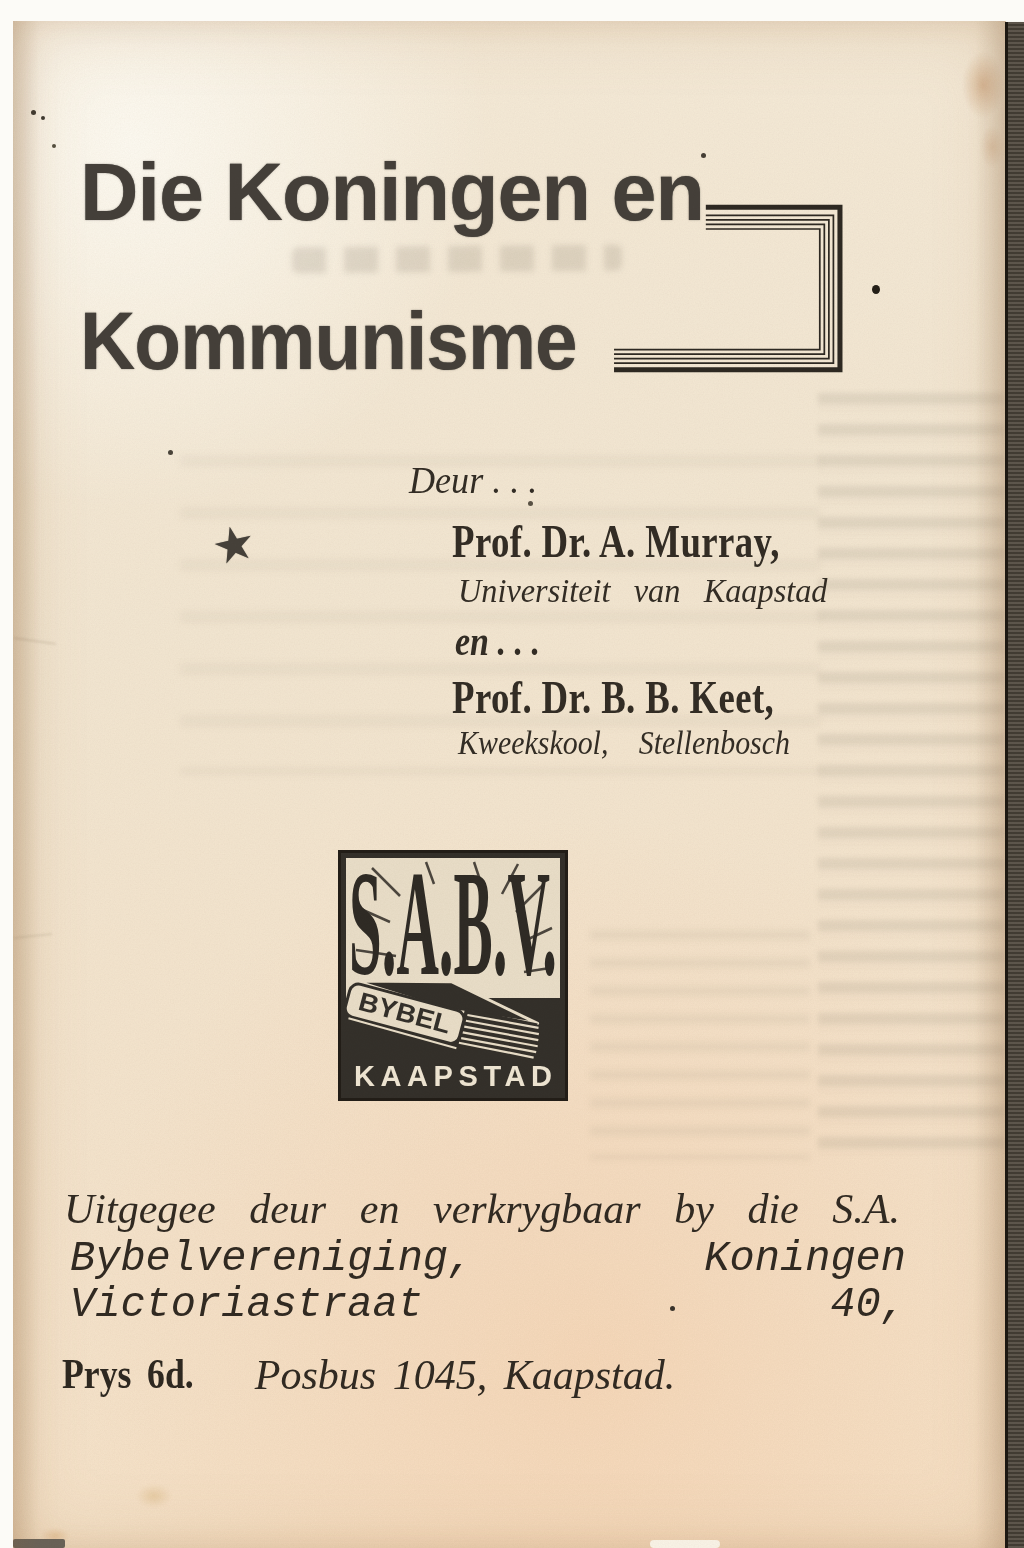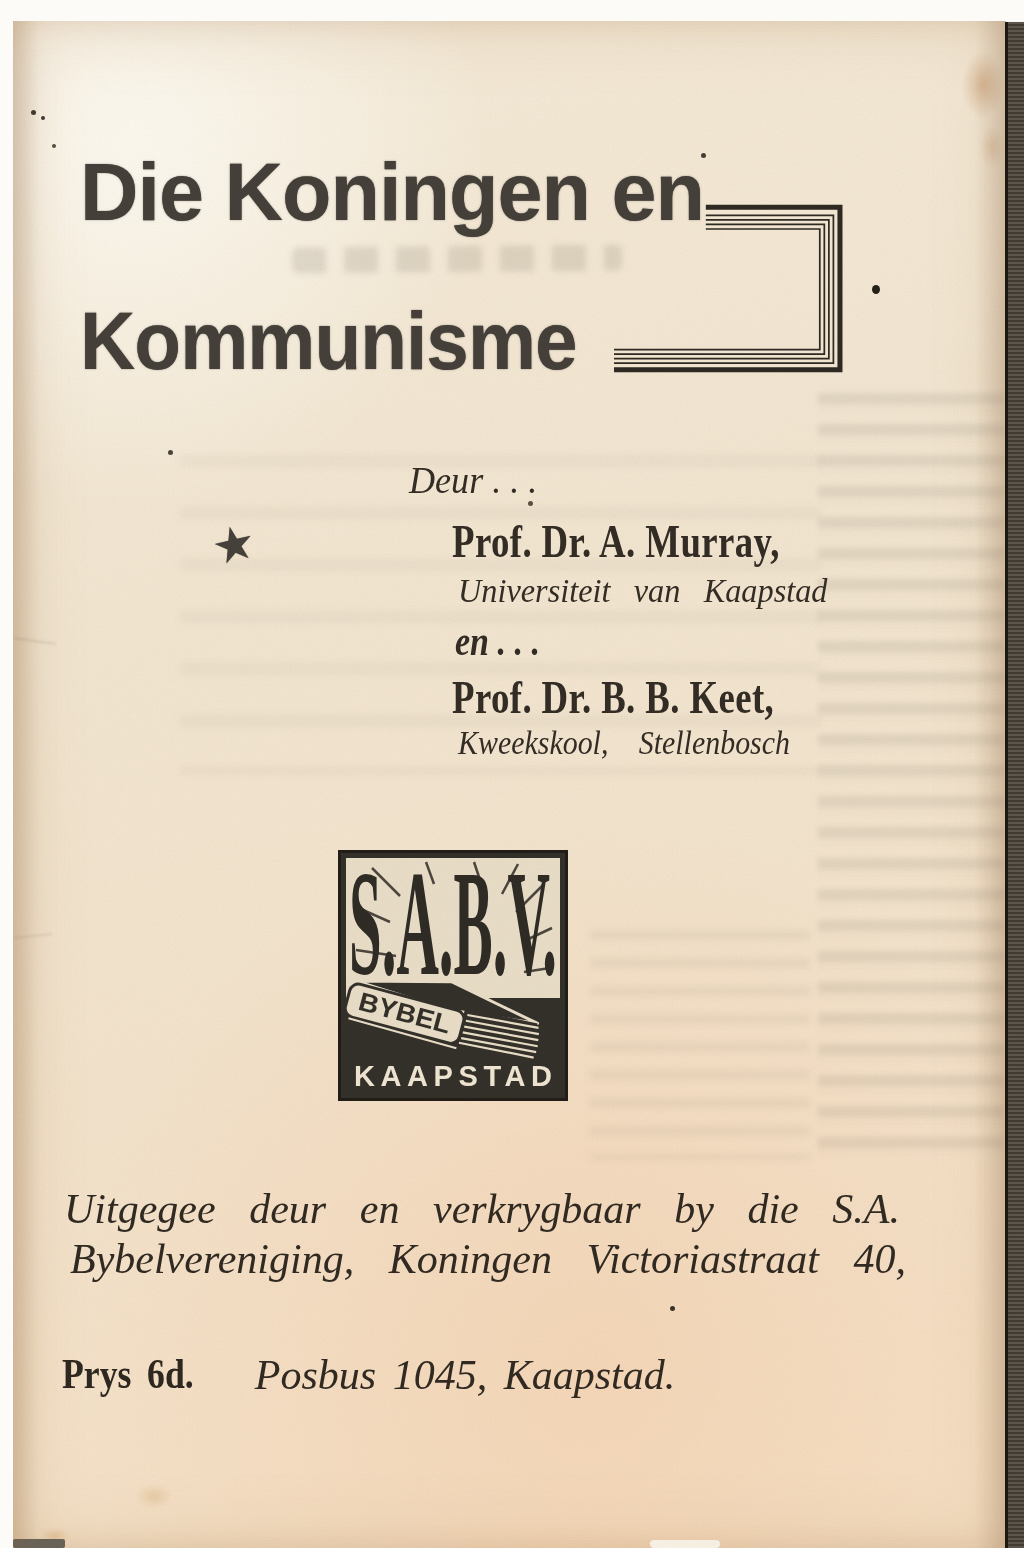--- a/index.html
+++ b/index.html
@@ -50,21 +50,21 @@
     font-family:"DejaVu Sans", sans-serif;color:#46413a;transform:rotate(-13deg);
     text-shadow:0 0 1px rgba(60,55,48,.5);
   }
   
   .logo{position:absolute;left:338px;top:850px;width:230px;height:251px;}
   
   .imprint{
     position:absolute;color:#312a22;font-style:italic;font-size:42px;line-height:1.1;
   }
   #imprint1{left:64px;top:1186px;width:836px;text-align:justify;text-align-last:justify;}
-  #imprint2{left:70px;top:1236px;width:836px;text-align:justify;text-align-last:justify;}
+  #imprint2{left:70px;top:1236px;width:836px;text-align:justify;text-align-last:justify;font-family:Liberation Mono, monospace;}
   #imprint3{left:70px;top:1352px;width:790px;text-align:center;word-spacing:6px;}
   #price{
     position:absolute;left:62px;top:1350px;font-size:42px;font-weight:700;color:#2e2820;
     transform:scaleX(.85);transform-origin:left top;word-spacing:8px;
   }
   
   .ghost{position:absolute;pointer-events:none;}
   #ghost-title{left:292px;top:246px;width:330px;height:26px;border-radius:6px;
     background:repeating-linear-gradient(90deg,rgba(122,112,94,.18) 0 34px,rgba(122,112,94,0) 34px 52px);
     filter:blur(3px);transform:rotate(-.5deg);}

